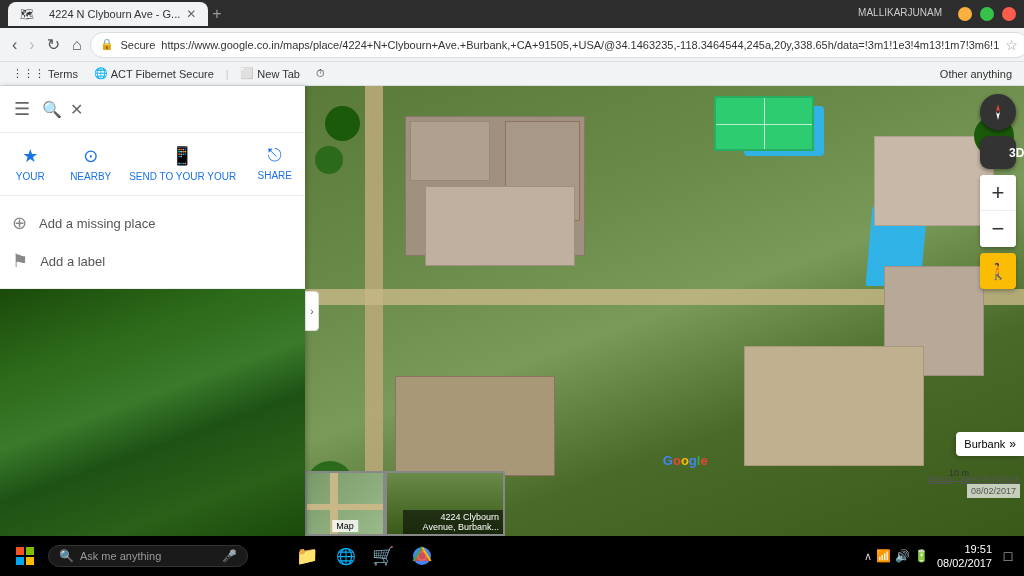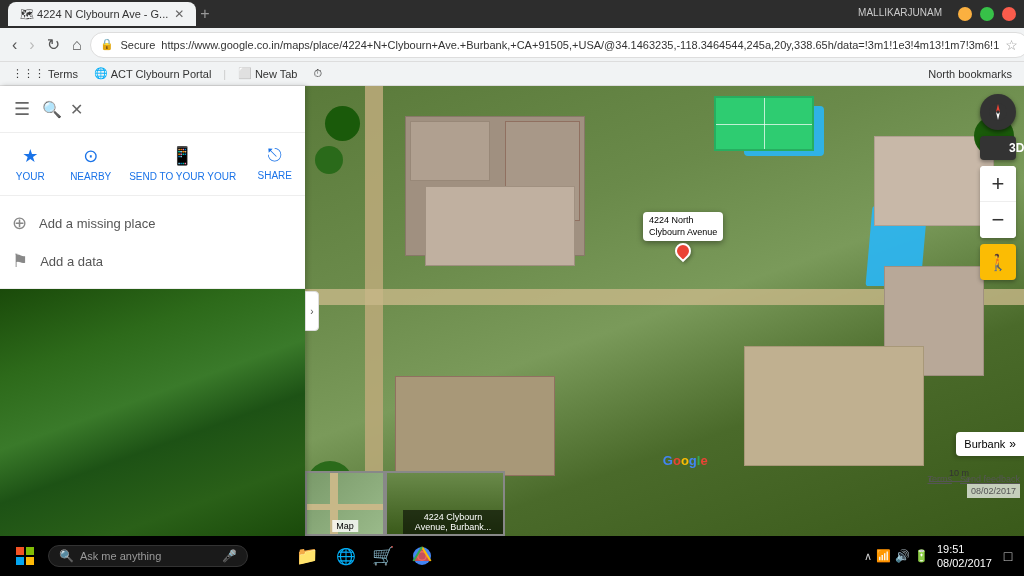--- a/index.html
+++ b/index.html
@@ -1,19 +1,19 @@
 <!DOCTYPE html>
 <html><head>
   <meta charset="utf-8">
   <style>
     * { margin: 0; padding: 0; box-sizing: border-box; }
     body { width: 1024px; height: 576px; overflow: hidden; font-family: Arial, sans-serif; background: #202124; }
     .title-bar { display: flex; align-items: center; height: 28px; background: #2d2d2d; padding: 0 8px; }
     .tab { display: flex; align-items: center; background: #f1f3f4; border-radius: 8px 8px 0 0; padding: 0 12px; height: 24px; font-size: 11px; color: #333; max-width: 220px; }
-    .tab-title { flex: 1; overflow: hidden; text-overflow: ellipsis; white-space: nowrap; font-size: 11px; }
+    .tab-title { flex: 1; overflow: hidden; text-overflow: ellipsis; white-space: nowrap; font-size: 11px; margin-left: 12px; }
     .tab-close { margin-left: 6px; cursor: pointer; color: #666; font-size: 12px; }
     .new-tab-btn { margin-left: 4px; color: #999; font-size: 16px; cursor: pointer; }
     .window-controls { margin-left: auto; display: flex; gap: 8px; }
     .win-btn { width: 14px; height: 14px; border-radius: 50%; cursor: pointer; display: flex; align-items: center; justify-content: center; font-size: 9px; color: transparent; }
     .win-min { background: #fbb040; }
     .win-restore { background: #37c148; }
     .win-close { background: #fb5c4c; }
 
     .toolbar { display: flex; align-items: center; height: 34px; background: #f1f3f4; padding: 0 8px; gap: 4px; border-bottom: 1px solid #ddd; }
     .nav-btn { background: none; border: none; cursor: pointer; color: #555; font-size: 16px; padding: 4px; border-radius: 50%; display: flex; align-items: center; justify-content: center; width: 26px; height: 26px; }
@@ -56,21 +56,21 @@
     
     .taskbar { width: 100%; height: 40px; background: #000; display: flex; align-items: center; padding: 0 8px; gap: 6px; position: absolute; bottom: 0; }
     .start-btn { display: flex; align-items: center; gap: 4px; color: white; font-size: 12px; cursor: pointer; padding: 4px 8px; border-radius: 3px; }
     .search-box { display: flex; align-items: center; background: #1a1a1a; border: 1px solid #333; border-radius: 20px; padding: 3px 10px; gap: 6px; width: 200px; cursor: pointer; }
     .search-box-icon { color: #999; font-size: 12px; }
     .search-box-text { color: #999; font-size: 11px; }
     .taskbar-icon { width: 32px; height: 32px; display: flex; align-items: center; justify-content: center; cursor: pointer; border-radius: 4px; font-size: 18px; }
     .taskbar-right { margin-left: auto; display: flex; align-items: center; gap: 8px; color: white; font-size: 11px; }
     .sys-tray { display: flex; align-items: center; gap: 4px; }
     .tray-icon { font-size: 12px; color: #ccc; cursor: pointer; }
-    .clock { font-size: 11px; line-height: 1.3; }
+    .clock { text-align: right; font-size: 11px; line-height: 1.3; }
     .notification-area { width: 16px; height: 32px; display: flex; align-items: center; justify-content: center; cursor: pointer; }
 
     
     .aerial-map { position: absolute; inset: 0; }
 
     .place-header-relative { position: relative; padding: 16px 12px 12px; background: #1a73e8; }
   </style>
 </head>
 <body>
 
@@ -105,32 +105,32 @@
 
   </div>
 
   <div class="bookmarks-bar">
     <div class="bookmark-item">
       <span>⋮⋮⋮</span>
       <span>Terms</span>
     </div>
     <div class="bookmark-item">
       <span>🌐</span>
-      <span>ACT Clybourn Portal</span>
+      <span>ACT Fibernet Secure</span>
     </div>
     <span style="color:#ccc">|</span>
     <div class="bookmark-item">
       <span>⬜</span>
       <span>New Tab</span>
     </div>
     <div class="bookmark-item">
       <span>⏱</span>
     </div>
     <div class="bookmark-item other-bookmarks">
-      <span>North bookmarks</span>
+      <span>Other anything</span>
     </div>
   </div>
 </div>
 
 <div class="main-content" style="height:450px;">
 
   <div class="left-panel">
 
     <div class="search-bar">
       <button class="hamburger-btn">☰</button>
@@ -158,21 +158,21 @@
       </button>
     </div>
 
     <div class="extra-actions">
       <div class="extra-action-item">
         <span class="extra-icon">⊕</span>
         <span>Add a missing place</span>
       </div>
       <div class="extra-action-item">
         <span class="extra-icon">⚑</span>
-        <span>Add a data</span>
+        <span>Add a label</span>
       </div>
     </div>
 
     <div class="image-placeholder" style="background: linear-gradient(160deg, #1a4a0a 0%, #2d6a1a 25%, #3a7a2a 45%, #1d5215 60%, #2a6018 80%, #1a4a0a 100%); flex:1; min-height:80px;"></div>
   </div>
 
   <button class="expand-panel-btn">›</button>
 
   <div class="map-area">
 
@@ -202,37 +202,30 @@
 
       <div style="position:absolute;left:90px;bottom:60px;width:160px;height:100px;background:#a89878;border:1px solid #907060;"></div>
       <div style="position:absolute;right:100px;bottom:70px;width:180px;height:120px;background:#c0b090;border:1px solid #a89878;"></div>
 
       <div style="position:absolute;left:20px;top:20px;width:35px;height:35px;background:#1a5a0a;border-radius:50%;"></div>
       <div style="position:absolute;left:10px;top:60px;width:28px;height:28px;background:#2a6a1a;border-radius:50%;"></div>
       <div style="position:absolute;right:10px;top:30px;width:40px;height:40px;background:#1a5a0a;border-radius:50%;"></div>
       <div style="position:absolute;left:0;bottom:20px;width:50px;height:55px;background:#2a6a1a;border-radius:50%;"></div>
     </div>
 
-    <div style="position:absolute;left:47%;top:28%;z-index:10;display:flex;flex-direction:column;align-items:center;">
-      <div style="background:white;border-radius:4px;padding:3px 6px;font-size:9px;font-weight:500;box-shadow:0 2px 6px rgba(0,0,0,0.4);margin-bottom:2px;white-space:nowrap;line-height:1.3;">
-        <div>4224 North</div>
-        <div>Clybourn Avenue</div>
-      </div>
-      <div style="width:16px;height:16px;background:#ea4335;border-radius:50% 50% 50% 0;transform:rotate(-45deg);border:2px solid white;box-shadow:0 2px 4px rgba(0,0,0,0.3);"></div>
-    </div>
 
     <div style="position:absolute;right:8px;top:8px;display:flex;flex-direction:column;gap:6px;z-index:5;">
       <div style="width:36px;height:36px;background:#333;border-radius:50%;display:flex;align-items:center;justify-content:center;cursor:pointer;box-shadow:0 2px 4px rgba(0,0,0,0.5);">
         <svg width="20" height="20" viewBox="0 0 20 20">
           <circle cx="10" cy="10" r="9" fill="#333"></circle>
           <polygon points="10,2 12,10 10,8 8,10" fill="#ea4335"></polygon>
           <polygon points="10,18 12,10 10,12 8,10" fill="white"></polygon>
         </svg>
       </div>
-      <button style="width:36px;height:24px;background:#333;border:none;border-radius:4px;color:white;font-weight:bold;font-size:12px;cursor:pointer;box-shadow:0 2px 4px rgba(0,0,0,0.4);padding-left:29px;">3D</button>
+      <button style="width:36px;height:33px;background:#333;border:none;border-radius:9px;color:white;font-weight:bold;font-size:12px;cursor:pointer;box-shadow:0 2px 4px rgba(0,0,0,0.4);padding-left:29px;">3D</button>
       <div style="background:white;border-radius:4px;box-shadow:0 2px 4px rgba(0,0,0,0.3);overflow:hidden;">
         <button style="width:36px;height:36px;background:white;border:none;border-bottom:1px solid #eee;cursor:pointer;font-size:22px;color:#333;display:block;">+</button>
         <button style="width:36px;height:36px;background:white;border:none;cursor:pointer;font-size:22px;color:#333;display:block;">−</button>
       </div>
       <div style="width:36px;height:36px;background:#fbbc04;border-radius:4px;display:flex;align-items:center;justify-content:center;cursor:pointer;box-shadow:0 2px 4px rgba(0,0,0,0.3);">🚶</div>
     </div>
 
     <div style="position:absolute;right:0;bottom:80px;background:white;border-radius:4px 0 0 4px;display:flex;align-items:center;gap:4px;padding:5px 8px;font-size:11px;cursor:pointer;box-shadow:-2px 2px 4px rgba(0,0,0,0.2);">
       <span>Burbank</span>
       <span style="font-size:12px;">»</span>
@@ -240,21 +233,21 @@
 
     <div style="position:absolute;left:0;bottom:0;display:flex;">
       <div style="width:80px;height:65px;background:#a8bca0;border:2px solid #888;cursor:pointer;position:relative;overflow:hidden;">
         <div style="position:absolute;inset:0;background:linear-gradient(135deg,#7a9a6a,#9aba8a);"></div>
         <div style="position:absolute;left:30%;top:0;bottom:0;width:8px;background:#c8b888;"></div>
         <div style="position:absolute;left:0;right:0;top:50%;height:6px;background:#c8b888;"></div>
         <div style="position:absolute;bottom:2px;left:50%;transform:translateX(-50%);font-size:9px;background:rgba(255,255,255,0.8);padding:1px 4px;white-space:nowrap;">Map</div>
       </div>
       <div style="width:120px;height:65px;background:#4a7a2a;border:2px solid #888;cursor:pointer;position:relative;overflow:hidden;">
         <div style="position:absolute;inset:0;background:linear-gradient(180deg,#6a8a4a 0%,#3a5a1a 100%);"></div>
-        <div style="position:absolute;bottom:0;left:16px;right:0;background:rgba(0,0,0,0.55);color:white;font-size:9px;padding:2px 4px;text-align:center;">
+        <div style="position:absolute;bottom:0;left:16px;right:0;background:rgba(0,0,0,0.55);color:white;font-size:9px;padding:2px 4px;text-align:right;">
           <span>4224 Clybourn Avenue, Burbank...</span>
         </div>
       </div>
     </div>
 
     <div style="position:absolute;right:44%;bottom:68px;font-size:13px;font-weight:bold;color:#555;">
       <span style="color:#4285f4;">G</span><span style="color:#ea4335;">o</span><span style="color:#fbbc04;">o</span><span style="color:#4285f4;">g</span><span style="color:#34a853;">l</span><span style="color:#ea4335;">e</span>
     </div>
 
 

